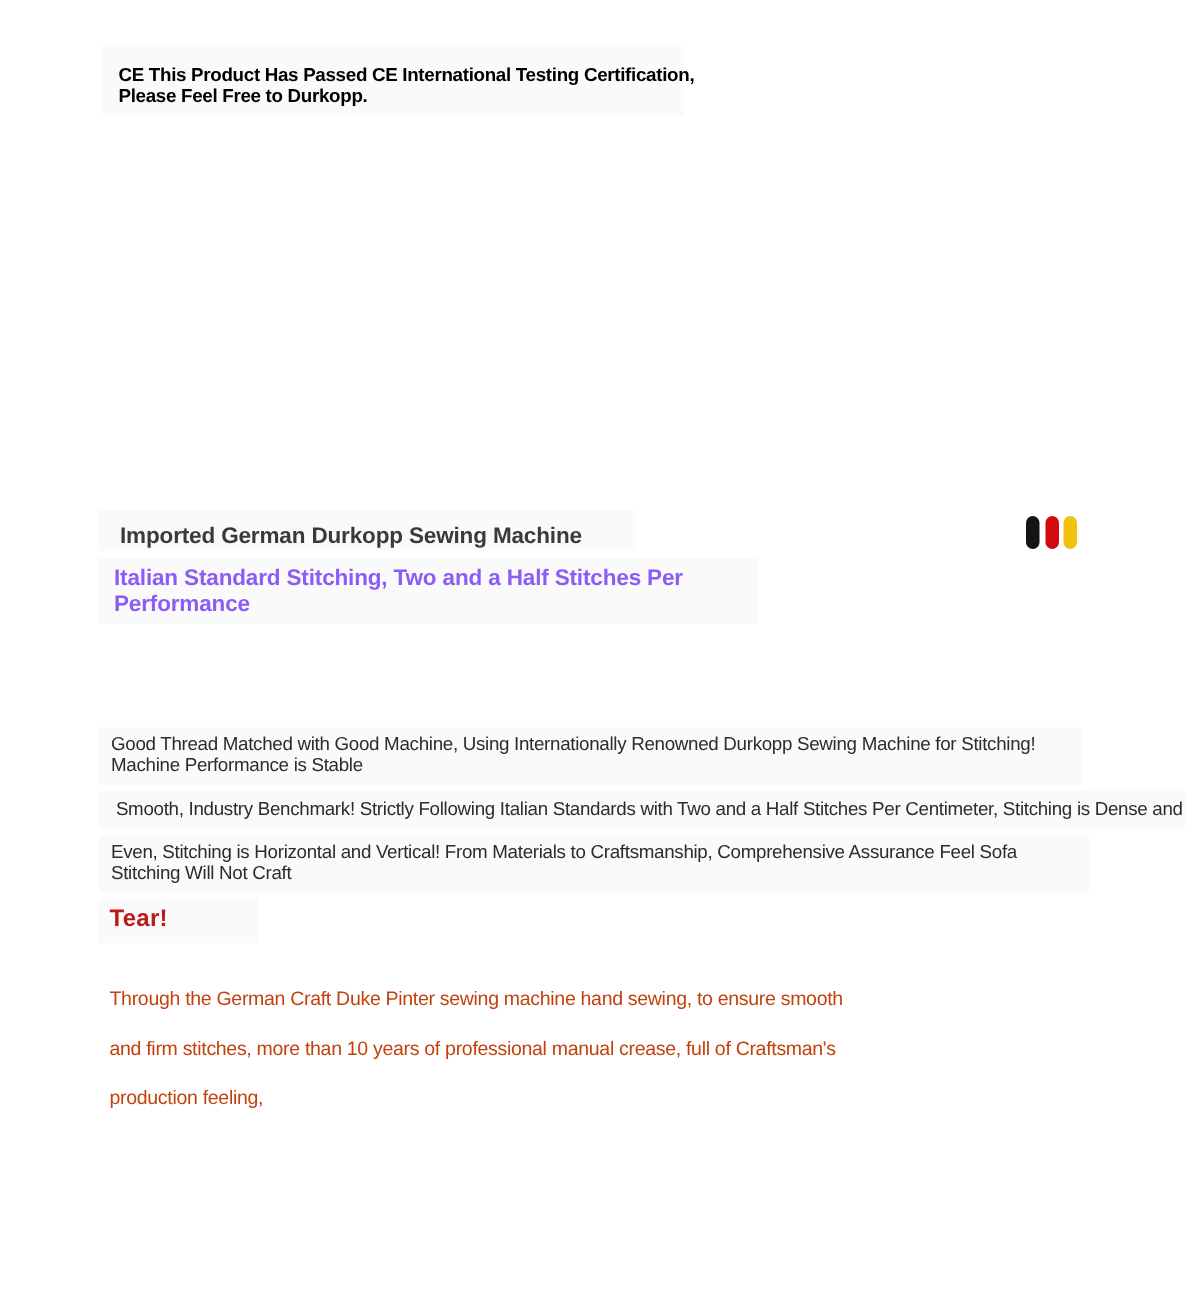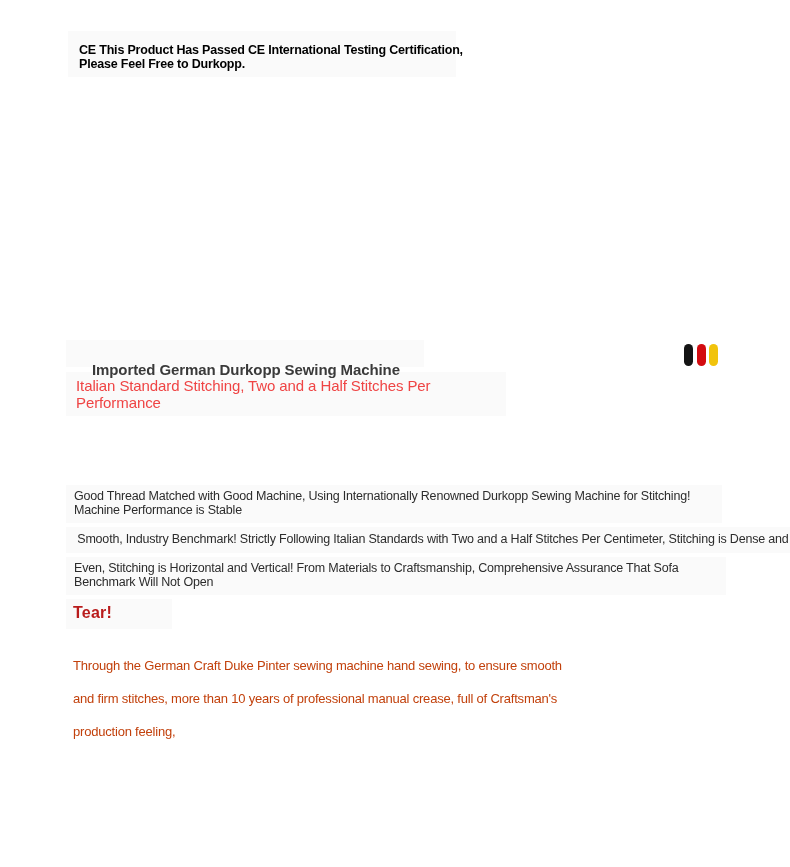--- a/index.html
+++ b/index.html
@@ -30,37 +30,37 @@
     font-size: 12.5px;
     line-height: 13.5px;
     font-weight: 700;
     color: #000000;
     letter-spacing: -0.2px;
   }
   .title {
     position: absolute;
     left: 76px;
     top: 345px;
-    margin: 16px;
+    margin: 4px;
     font-size: 15px;
     line-height: 17px;
     font-weight: 700;
     color: #3a3a3a;
     letter-spacing: -0.1px;
     white-space: pre;
   }
   .subtitle {
     position: absolute;
     left: 76px;
     top: 377px;
     margin: 0;
     font-size: 15px;
     line-height: 17px;
-    font-weight: 400;
-    color: #ef4444;
+    font-weight: 700;
+    color: #8b5cf6;
     letter-spacing: -0.1px;
   }
   .flag {
     position: absolute;
     left: 684px;
     top: 344px;
     display: flex;
     gap: 3.5px;
   }
   .flag-bar {
@@ -133,22 +133,22 @@
   </h2>
 
   <p class="para para-smooth line"> Smooth, Industry Benchmark! Strictly Following Italian Standards with Two and a Half Stitches Per Centimeter, Stitching is Dense and</p>
 
   <p class="para para-thread">
     <span class="line" style="display:block">Good Thread Matched with Good Machine, Using Internationally Renowned Durkopp Sewing Machine for Stitching!</span>
     <span class="line" style="display:block">Machine Performance is Stable</span>
   </p>
 
   <p class="para para-even">
-    <span class="line" style="display:block">Even, Stitching is Horizontal and Vertical! From Materials to Craftsmanship, Comprehensive Assurance That Sofa</span>
-    <span class="line" style="display:block">Benchmark Will Not Open</span>
+    <span class="line" style="display:block">Even, Stitching is Horizontal and Vertical! From Materials to Craftsmanship, Comprehensive Assurance Feel Sofa</span>
+    <span class="line" style="display:block">Stitching Will Not Craft</span>
   </p>
 
   <div class="tear">Tear!</div>
 
   <p class="bottom-para">
     <span class="line" style="display:block">Through the German Craft Duke Pinter sewing machine hand sewing, to ensure smooth</span>
     <span class="line" style="display:block">and firm stitches, more than 10 years of professional manual crease, full of Craftsman's</span>
     <span class="line" style="display:block">production feeling,</span>
   </p>
 

